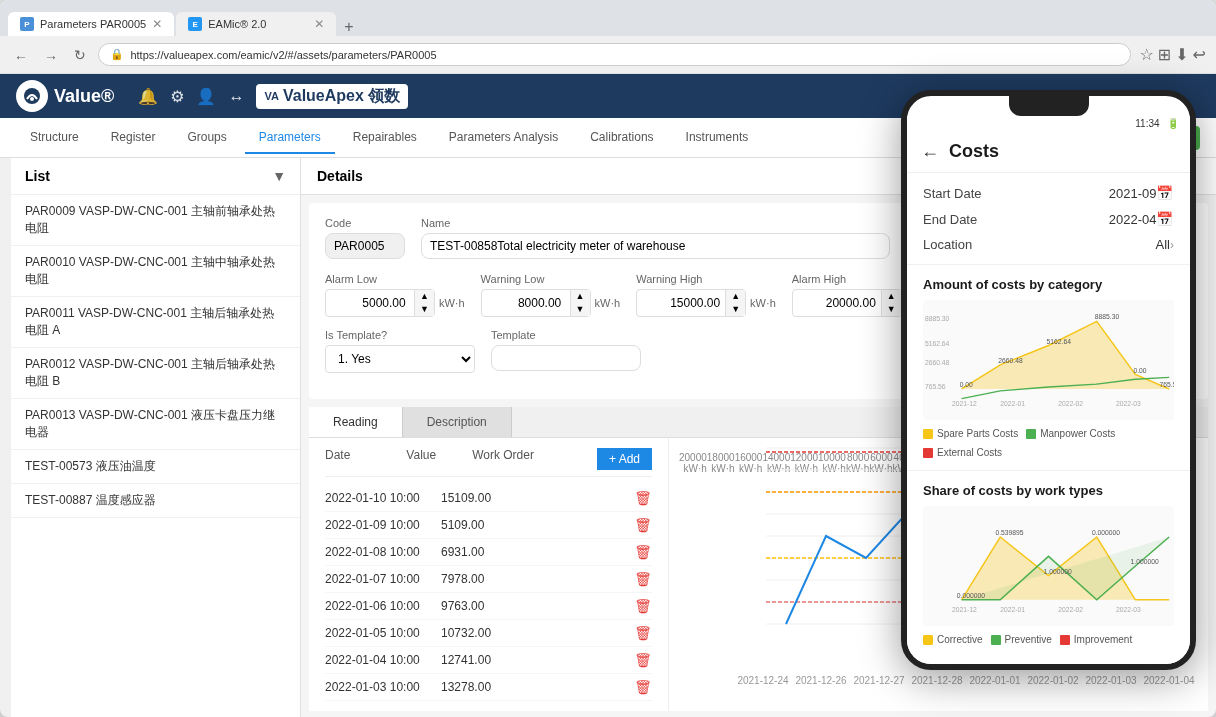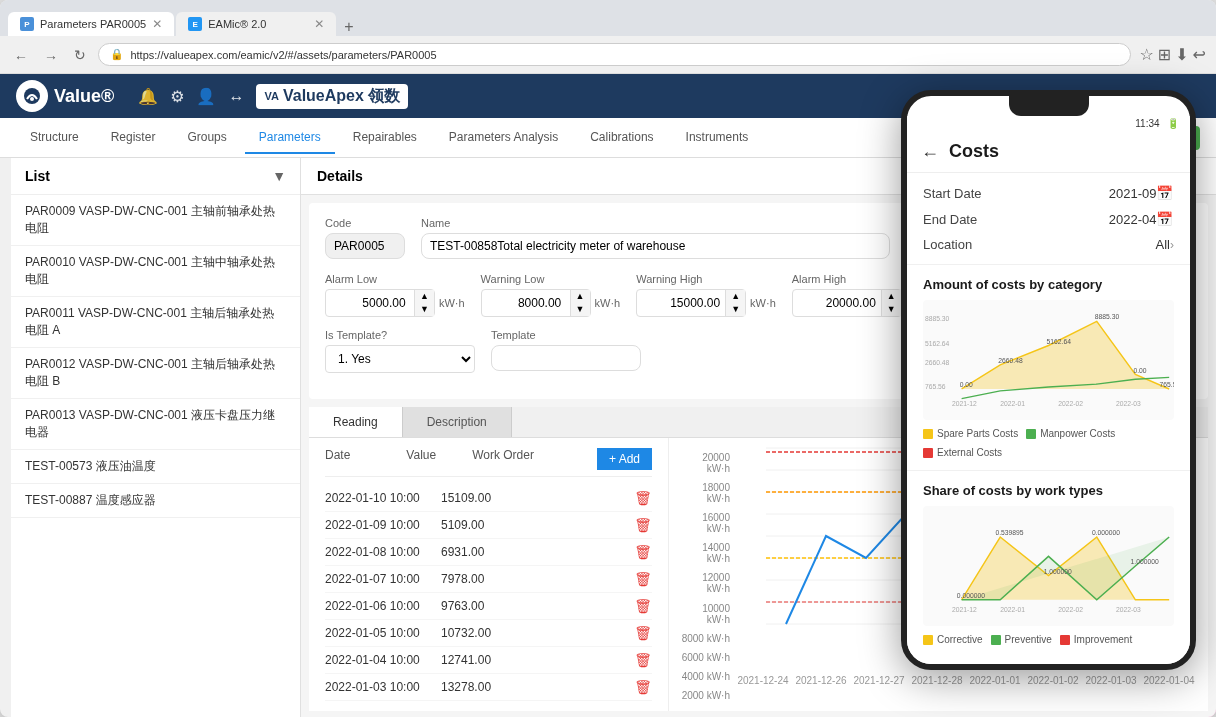--- a/index.html
+++ b/index.html
@@ -357,21 +357,21 @@
           </div>
           <div class="reading-row">
             <span class="reading-cell">2022-01-03 10:00</span>
             <span class="reading-cell">13278.00</span>
             <button class="delete-btn">🗑</button>
           </div>
         </div>
 
         <div style="flex:1; padding:10px; position:relative;">
           <div style="display:flex; height:100%;">
-            <div style="display:flex; flex-direction:column; justify-content:space-between; font-size:10px; color:#888; width:55px; padding-right:4px; text-align:right; padding-top:4px;">
+            <div style="display:flex; flex-direction:row; justify-content:space-between; font-size:10px; color:#888; width:55px; padding-right:4px; text-align:right; padding-top:4px;">
               <span>20000 kW·h</span>
               <span>18000 kW·h</span>
               <span>16000 kW·h</span>
               <span>14000 kW·h</span>
               <span>12000 kW·h</span>
               <span>10000 kW·h</span>
               <span>8000 kW·h</span>
               <span>6000 kW·h</span>
               <span>4000 kW·h</span>
               <span>2000 kW·h</span>

